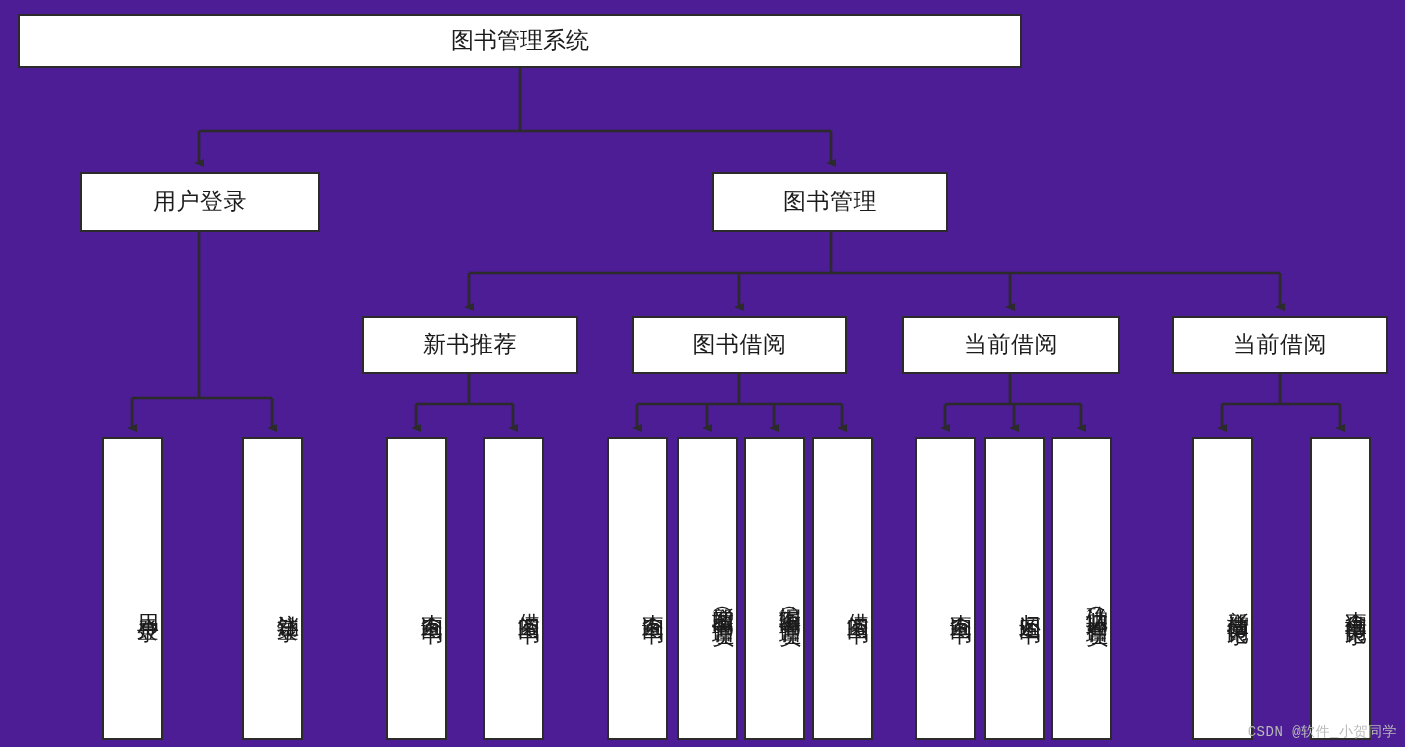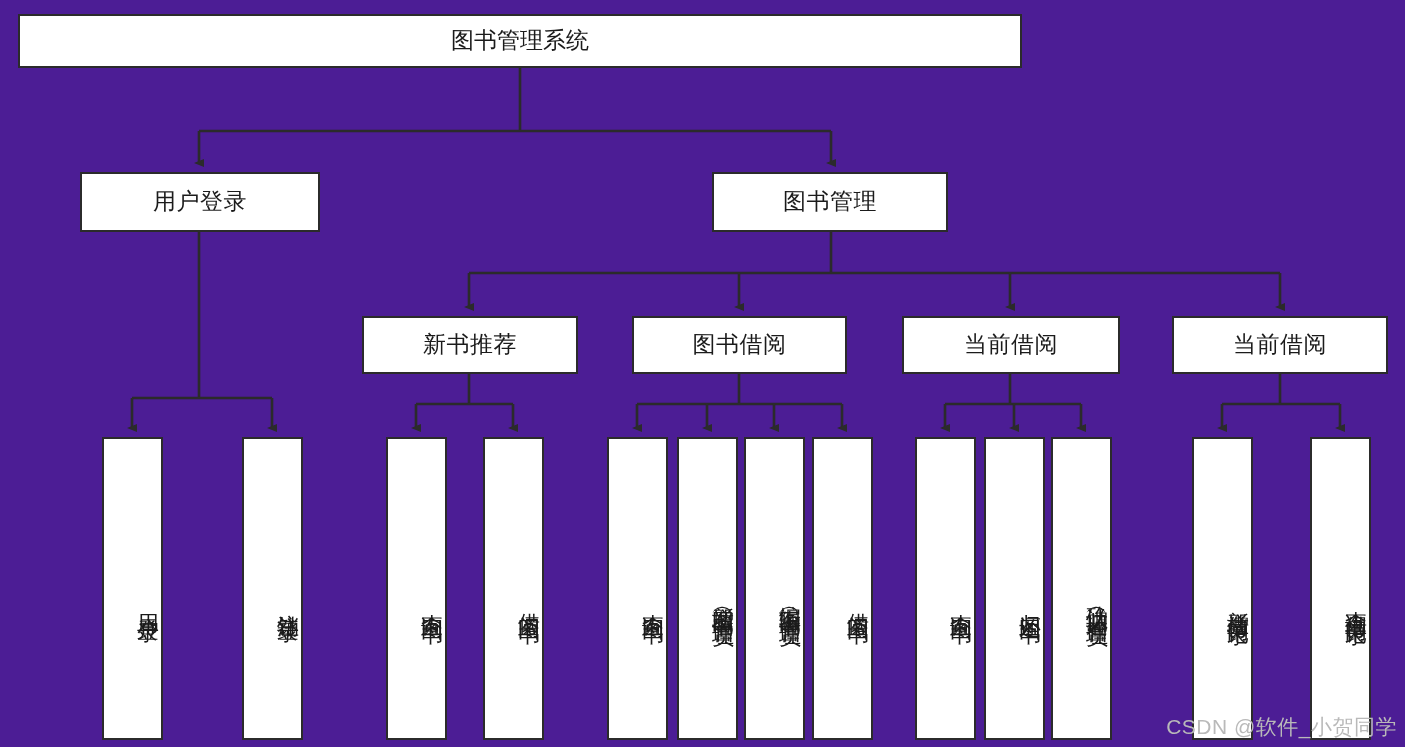--- a/index.html
+++ b/index.html
@@ -56,25 +56,26 @@
     text-orientation: upright;
     display: block;
     white-space: normal;
     text-align: center;
     max-height: 278px;
   }
   .watermark {
     position: absolute;
     right: 8px;
     bottom: 6px;
-    font-size: 21px;
+    font-size: 14px;
     color: #b9b9b9;
     letter-spacing: 0.5px;
     white-space: nowrap;
     user-select: none;
+    font-family: Liberation Mono, monospace;
   }
 </style>
 </head>
 <body>
 
 <div id="canvas">
 
   <svg class="wires" viewBox="0 0 1405 747" xmlns="http://www.w3.org/2000/svg">
     <defs>
       <marker id="arrow" markerWidth="10" markerHeight="10" refX="5" refY="5" orient="auto" markerUnits="userSpaceOnUse">

